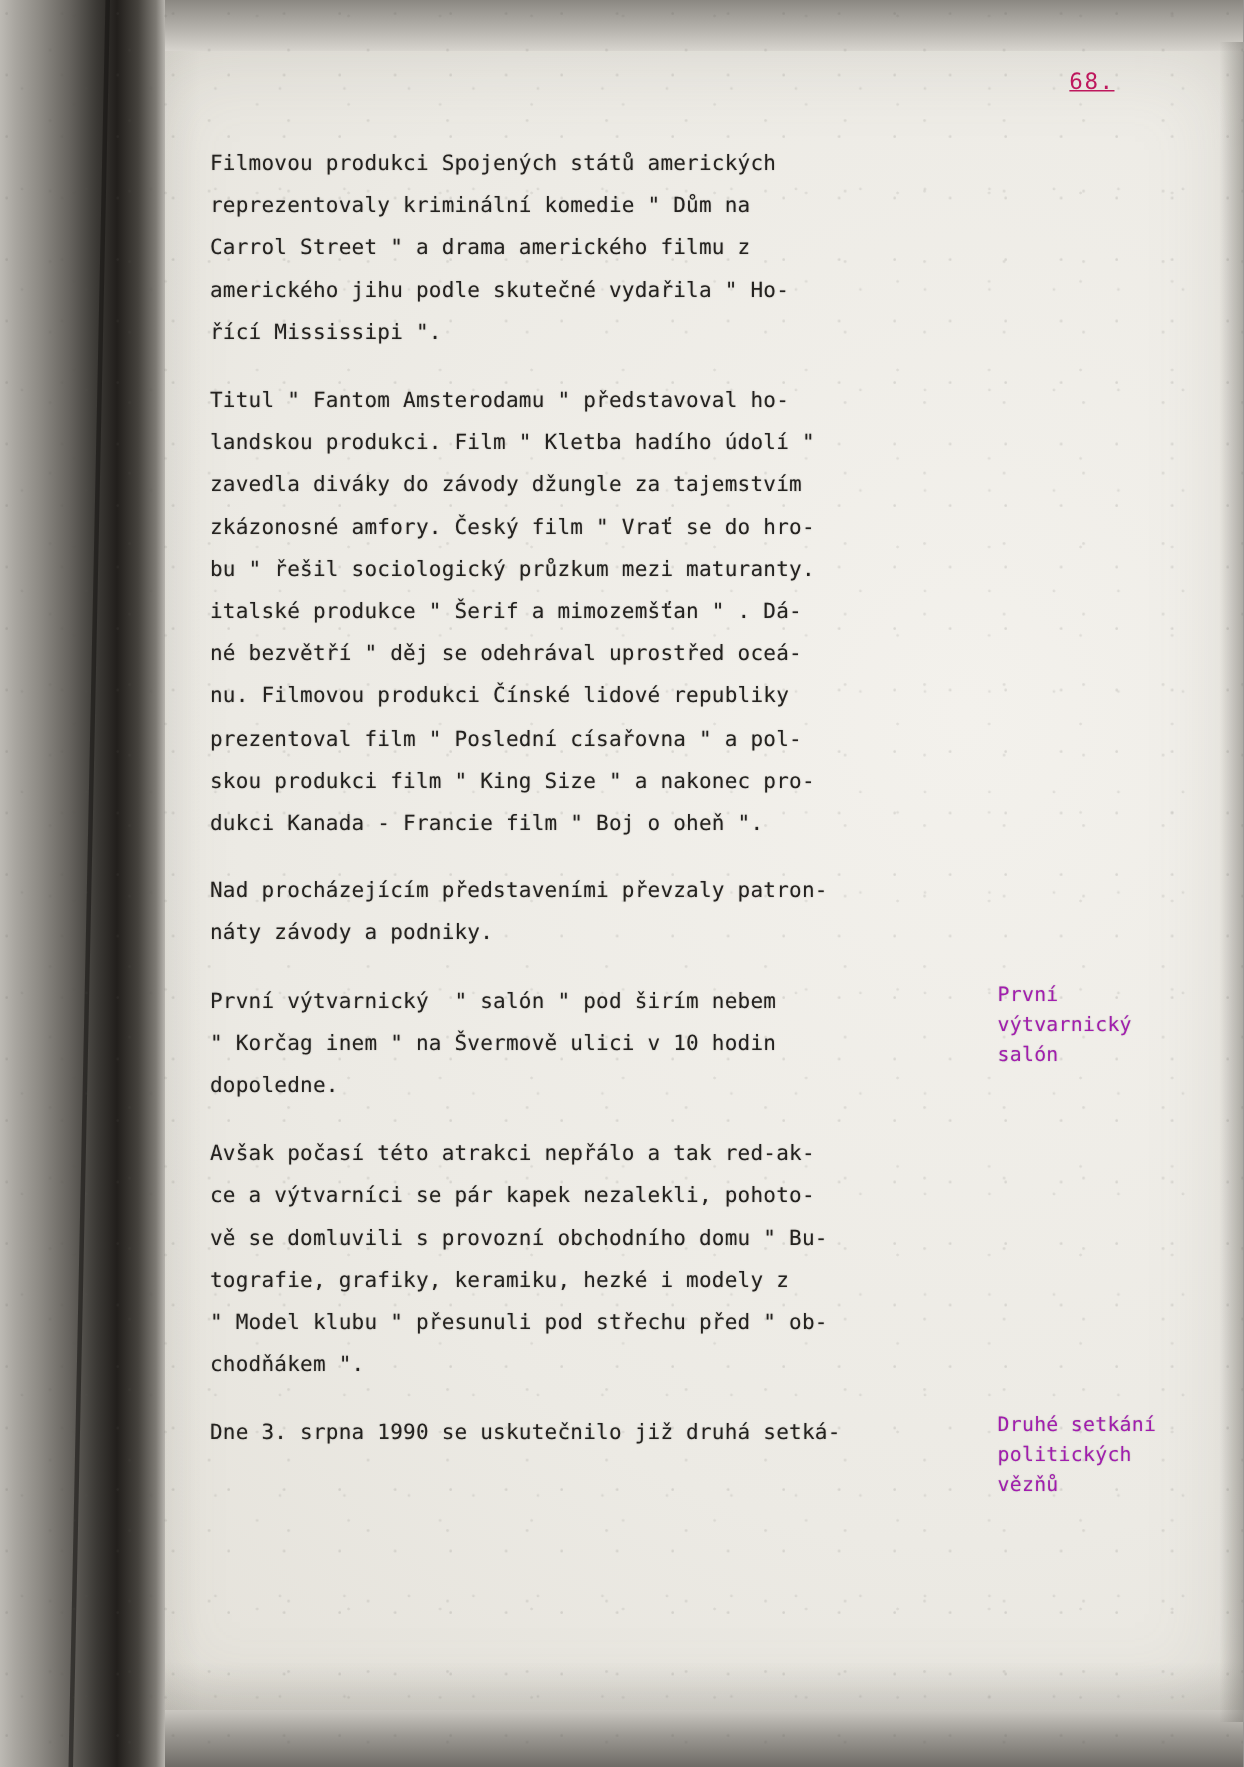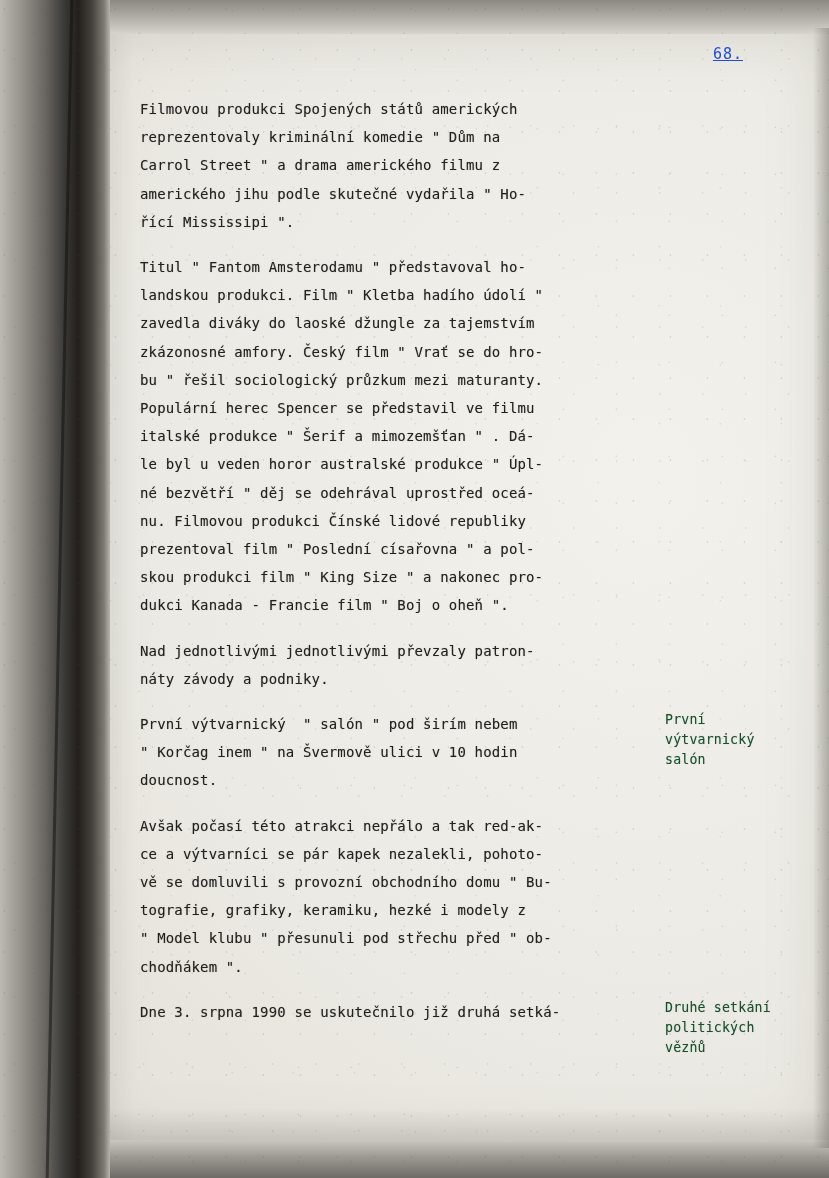--- a/index.html
+++ b/index.html
@@ -94,42 +94,42 @@
     left: 140px;
     top: 95px;
     width: 650px;
   }
   .page-number {
     position: absolute;
     right: 86px;
     top: 45px;
     font-size: 15px;
     letter-spacing: 1px;
-    color: #1d4ed8;
+    color: #be185d;
     text-decoration: underline;
   }
   .para {
     position: relative;
     margin: 0 0 17px 0;
     font-size: 14px;
     line-height: 28.2px;
     letter-spacing: 0.15px;
     color: #24221f;
     width: 500px;
     text-shadow: 0 0 1px rgba(40,38,34,0.35);
   }
   .para .ln { display: block; white-space: pre; }
   .marginal {
     position: absolute;
     left: 525px;
     width: 165px;
     font-size: 13.2px;
     line-height: 20px;
     letter-spacing: 0.2px;
-    color: #14532d;
+    color: #a21caf;
     white-space: pre-line;
     text-shadow: 0 0 1px rgba(40,38,34,0.3);
   }
   .m1 { top: 0px; }
   .m2 { top: 0px; }
   .blk { position: relative; }
   
   .noise {
     position: absolute;
     inset: 0;
@@ -167,46 +167,44 @@
         <span class="ln">Carrol Street " a drama amerického filmu z</span>
         <span class="ln">amerického jihu podle skutečné vydařila " Ho-</span>
         <span class="ln">řící Mississipi ".</span>
       </p>
     </div>
 
     <div class="blk">
       <p class="para">
         <span class="ln">Titul " Fantom Amsterodamu " představoval ho-</span>
         <span class="ln">landskou produkci. Film " Kletba hadího údolí "</span>
-        <span class="ln">zavedla diváky do laoské džungle za tajemstvím</span>
+        <span class="ln">zavedla diváky do závody džungle za tajemstvím</span>
         <span class="ln">zkázonosné amfory. Český film " Vrať se do hro-</span>
         <span class="ln">bu " řešil sociologický průzkum mezi maturanty.</span>
-        <span class="ln">Populární herec Spencer se představil ve filmu</span>
         <span class="ln">italské produkce " Šerif a mimozemšťan " . Dá-</span>
-        <span class="ln">le byl u veden horor australské produkce " Úpl-</span>
         <span class="ln">né bezvětří " děj se odehrával uprostřed oceá-</span>
         <span class="ln">nu. Filmovou produkci Čínské lidové republiky</span>
         <span class="ln">prezentoval film " Poslední císařovna " a pol-</span>
         <span class="ln">skou produkci film " King Size " a nakonec pro-</span>
         <span class="ln">dukci Kanada - Francie film " Boj o oheň ".</span>
       </p>
     </div>
 
     <div class="blk">
       <p class="para">
-        <span class="ln">Nad jednotlivými jednotlivými převzaly patron-</span>
+        <span class="ln">Nad procházejícím představeními převzaly patron-</span>
         <span class="ln">náty závody a podniky.</span>
       </p>
     </div>
 
     <div class="blk">
       <p class="para">
         <span class="ln">První výtvarnický  " salón " pod širím nebem</span>
         <span class="ln">" Korčag inem " na Švermově ulici v 10 hodin</span>
-        <span class="ln">doucnost.</span>
+        <span class="ln">dopoledne.</span>
       </p>
       <div class="marginal m1">První
 výtvarnický
 salón</div>
     </div>
 
     <div class="blk">
       <p class="para">
         <span class="ln">Avšak počasí této atrakci nepřálo a tak red-ak-</span>
         <span class="ln">ce a výtvarníci se pár kapek nezalekli, pohoto-</span>

